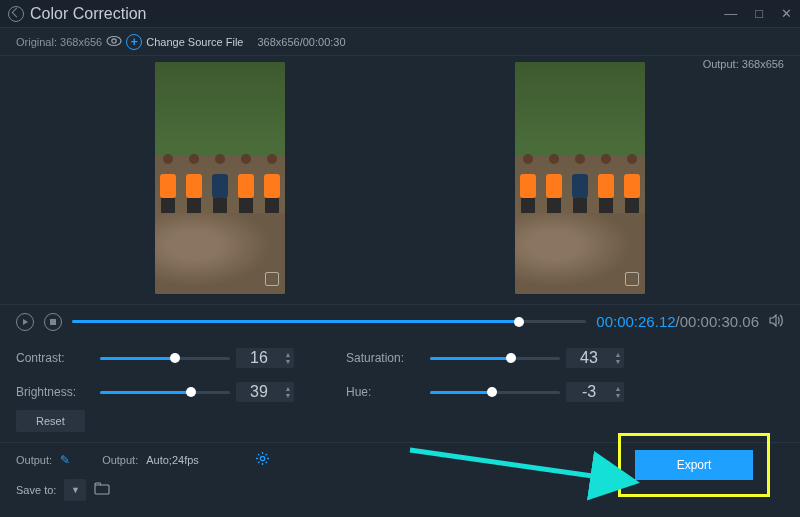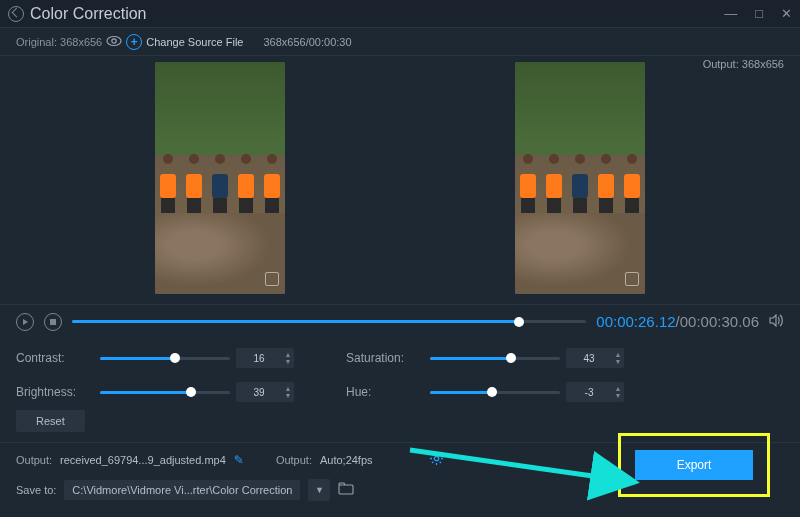--- a/index.html
+++ b/index.html
@@ -13,21 +13,21 @@
 .titlebar .win-controls { margin-left: auto; display: flex; gap: 18px; color: #8a929a; }
 .titlebar .win-controls span { cursor: pointer; font-size: 13px; }
 
 
 .subbar { height: 28px; display: flex; align-items: center; padding: 0 16px; gap: 4px; font-size: 11px; border-bottom: 1px solid #2a3440; }
 .subbar .orig { color: #8a929a; }
 .eye { color: #9aa2aa; font-size: 14px; }
 .plus-circle { width: 16px; height: 16px; border: 1.5px solid #1ea0ff; border-radius: 50%; color: #1ea0ff; display: flex; align-items: center; justify-content: center; font-size: 12px; font-weight: bold; }
 .subbar .change { color: #c5ccd3; }
 .subbar .filename { margin-left: 80px; color: #9aa2aa; }
-.subbar .dims { color: #9aa2aa; margin-left: 16px; }
+.subbar .dims { color: #9aa2aa; margin-left: 10px; }
 .subbar .outdim { margin-left: auto; color: #9aa2aa; margin-top: 44px; }
 
 
 .previews { height: 248px; display: flex; justify-content: center; gap: 230px; align-items: flex-start; padding-top: 6px; background: #1e2833; }
 .thumb { width: 130px; height: 232px; background: linear-gradient(180deg, #4a6b3a 0%, #4a6b3a 40%, #6b5a45 40%, #7a6850 100%); border-radius: 2px; position: relative; overflow: hidden; }
 .thumb .sky { position: absolute; top: 0; left: 0; right: 0; height: 35%; background: linear-gradient(#3d5a2f, #4a6b3a); }
 .thumb .people { position: absolute; top: 28%; left: 0; right: 0; height: 42%; display: flex; justify-content: space-around; align-items: flex-end; }
 .thumb .person { width: 18px; height: 70px; position: relative; }
 .thumb .person .vest { width: 16px; height: 24px; background: #ff7a1a; border-radius: 3px; margin: 10px auto 0; }
 .thumb .person .head { width: 10px; height: 10px; background: #5a3d2a; border-radius: 50%; margin: 0 auto; }
@@ -49,21 +49,21 @@
 .timecode .tot { color: #8a929a; }
 .vol { color: #9aa2aa; font-size: 13px; }
 
 
 .controls { padding: 10px 16px 4px; display: grid; grid-template-columns: 78px 130px 58px 40px 78px 130px 58px; row-gap: 14px; column-gap: 6px; align-items: center; }
 .controls label { color: #9aa2aa; font-size: 12px; }
 .slider { height: 3px; background: #3a4450; border-radius: 2px; position: relative; }
 .slider .fill { position: absolute; left: 0; top: 0; bottom: 0; background: #1ea0ff; border-radius: 2px; }
 .slider .dot { position: absolute; top: 50%; width: 10px; height: 10px; background: #fff; border-radius: 50%; transform: translate(-50%, -50%); }
 .spin { display: flex; align-items: center; background: #2a3440; border-radius: 2px; height: 20px; }
-.spin .val { flex: 1; text-align: center; color: #c5ccd3; font-size: 10px; }
+.spin .val { flex: 1; text-align: center; color: #c5ccd3; font-size: 16px; }
 .spin .arrows { width: 12px; display: flex; flex-direction: column; color: #7a8590; font-size: 7px; line-height: 7px; text-align: center; }
 .gap { }
 
 .reset-row { padding: 4px 16px 10px; }
 .reset-btn { background: #2a3440; color: #b5bcc4; border: none; padding: 5px 20px; font-size: 11px; border-radius: 2px; cursor: pointer; }
 
 .divider { height: 1px; background: #2a3440; }
 
 
 .outrow { padding: 8px 16px 0; display: flex; align-items: center; gap: 8px; font-size: 11px; }
@@ -255,39 +255,35 @@
 </div>
 
 <div class="reset-row">
   <button class="reset-btn">Reset</button>
 </div>
 
 <div class="divider"></div>
 
 <div class="outrow">
   <label>Output:</label>
-  <span class="val">received_69794...9_adjusted.mp4</span>
   <span class="pencil">✎</span>
   <span style="width:16px"></span>
   <label>Output:</label>
   <span class="val">Auto;24fps</span>
   <span style="width:40px"></span>
   <span class="gear">
     <svg width="15" height="15" viewBox="0 0 15 15">
         <circle cx="7.5" cy="7.5" r="2.2" fill="none" stroke="#1ea0ff" stroke-width="1.3"></circle>
         <path d="M7.5 1v2M7.5 12v2M1 7.5h2M12 7.5h2M3 3l1.4 1.4M10.6 10.6L12 12M12 3l-1.4 1.4M4.4 10.6L3 12" stroke="#1ea0ff" stroke-width="1.3"></path>
       </svg>
   </span>
 </div>
 
 <div class="outrow2">
   <label>Save to:</label>
-  <div class="pathbox">
-      <span>C:\Vidmore\Vidmore Vi...rter\Color Correction</span>
-    </div>
   <div class="dropbtn">▼</div>
   <span class="folder">
     <svg width="16" height="13" viewBox="0 0 16 13">
         <rect x="1" y="3" width="14" height="9" rx="1" fill="none" stroke="#9aa2aa" stroke-width="1.1"></rect>
         <path d="M1 3V2a1 1 0 011-1h4l1 2" fill="none" stroke="#9aa2aa" stroke-width="1.1"></path>
       </svg>
   </span>
 </div>
 
 <div class="export-wrap">

